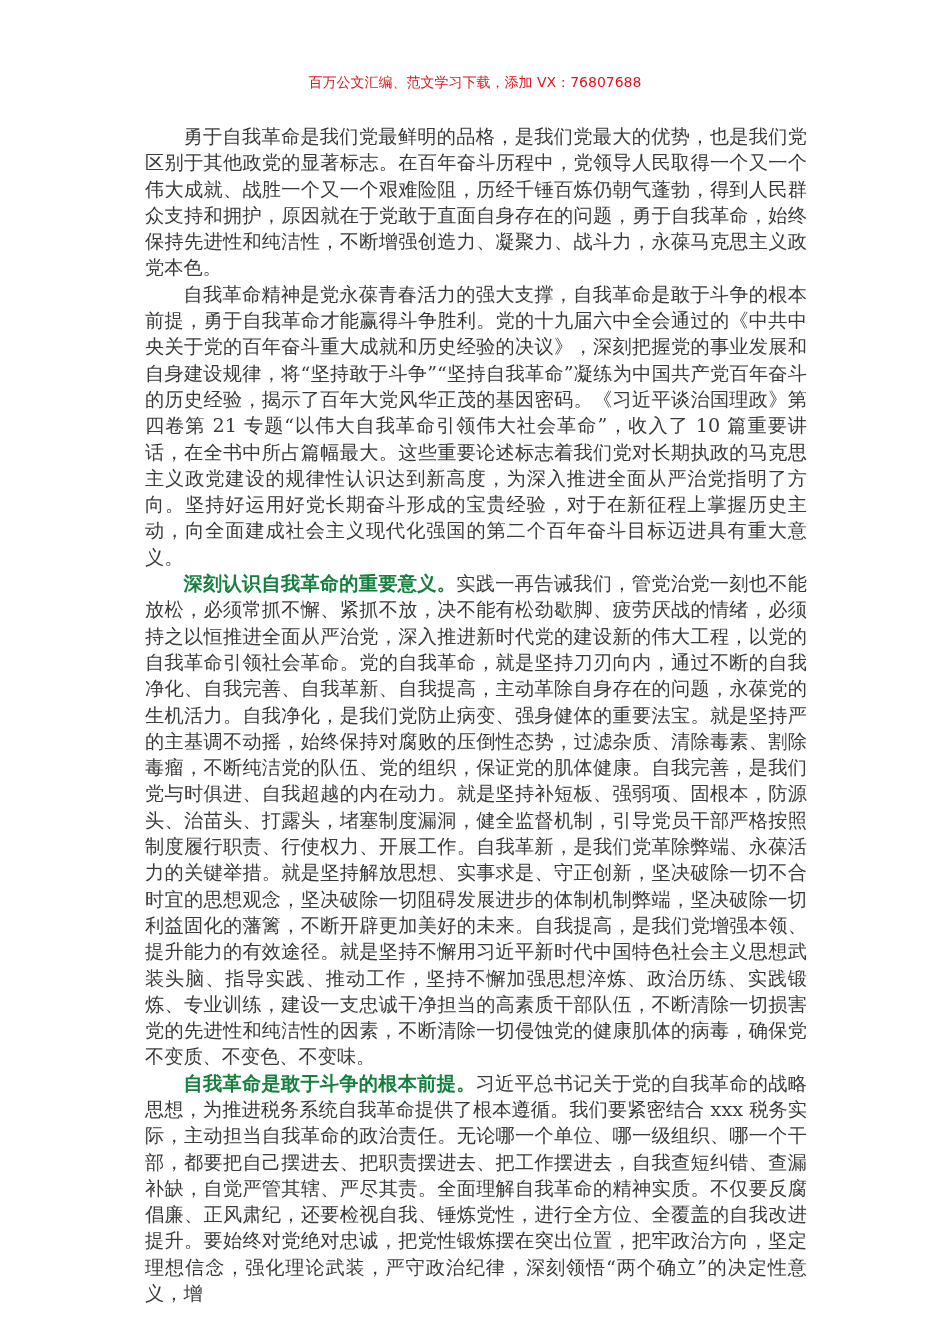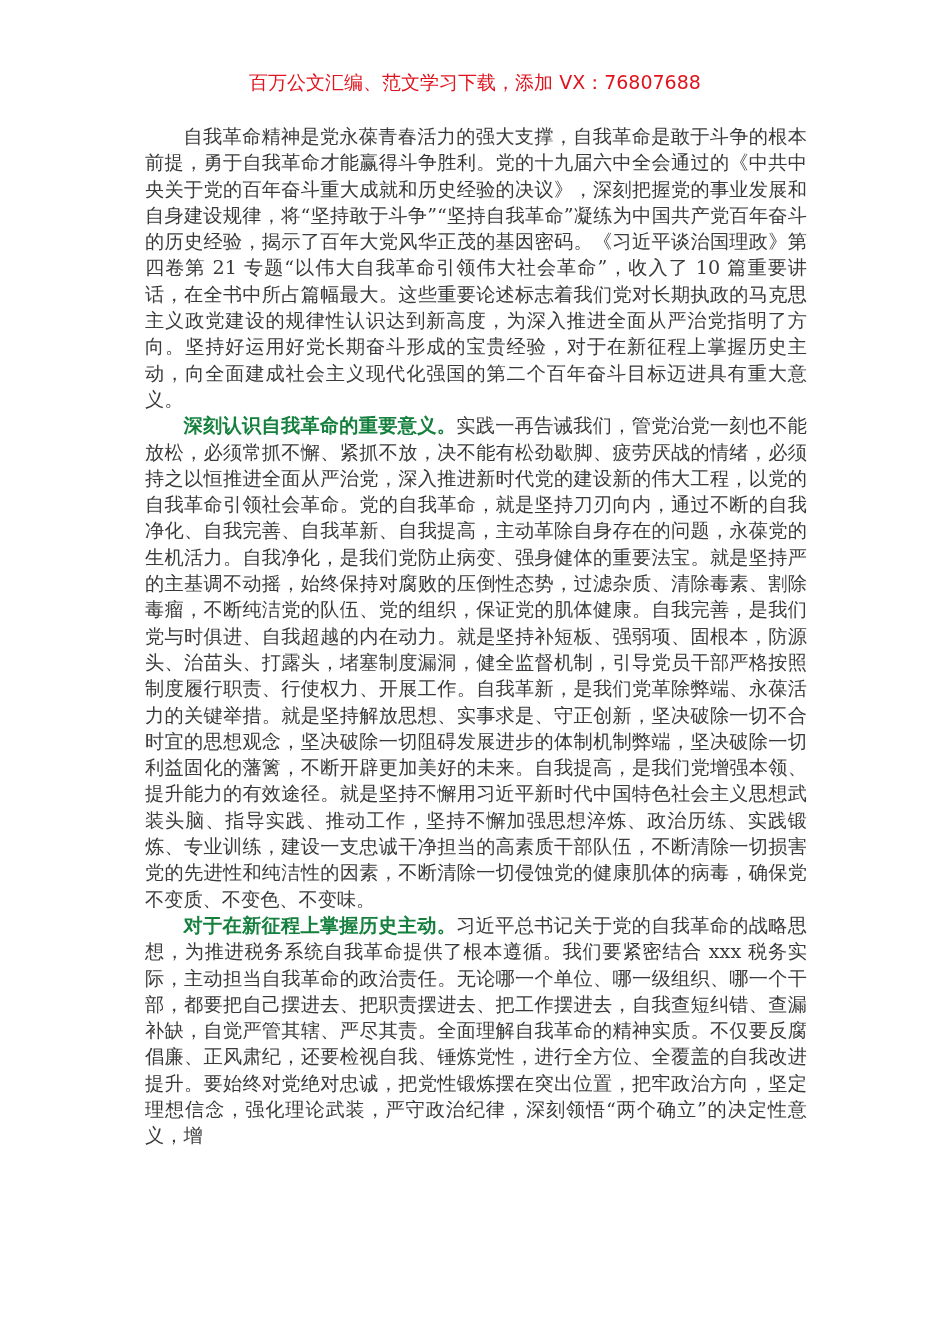--- a/index.html
+++ b/index.html
@@ -1,41 +1,44 @@
 <!DOCTYPE html>
 <html><head>
 <meta charset="utf-8">
 <style>
   html, body { margin: 0; padding: 0; background: #ffffff; }
   body { width: 950px; height: 1344px; position: relative; overflow: hidden; }
   .page { position: absolute; left: 0; top: 0; width: 950px; height: 1344px; background: #fff; }
   .header {
     position: absolute; left: 0; top: 68px; width: 950px; text-align: center;
     color: #e0141e; font-family: "DejaVu Sans", "Liberation Sans", sans-serif;
-    font-size: 19px; letter-spacing: 0px; line-height: 28px;
+    font-size: 14px; letter-spacing: 0px; line-height: 28px;
   }
   .body {
     position: absolute; left: 145px; top: 124px; width: 662px;
     font-family: "DejaVu Serif", "Liberation Serif", serif;
     font-size: 19.2px; line-height: 26.3px; color: #3a3a3a;
     text-align: justify; text-justify: inter-character;
   }
   .body p { margin: 0; text-indent: 2em; }
   .body b { font-family: "DejaVu Sans", "Liberation Sans", sans-serif; font-weight: bold; color: #15803d; }
 </style>
 </head>
 <body>
 
 <div class="page">
   <div class="header">百万公文汇编、范文学习下载，添加 VX：76807688</div>
 
   <div class="body">
     <p>
+      <span>勇于自我革命是我们党最鲜明的品格，是我们党最大的优势，也是我们党区别于其他政党的显著标志。在百年奋斗历程中，党领导人民取得一个又一个伟大成就、战胜一个又一个艰难险阻，历经千锤百炼仍朝气蓬勃，得到人民群众支持和拥护，原因就在于党敢于直面自身存在的问题，勇于自我革命，始终保持先进性和纯洁性，不断增强创造力、凝聚力、战斗力，永葆马克思主义政党本色。</span>
+    </p>
+    <p>
       <span>自我革命精神是党永葆青春活力的强大支撑，自我革命是敢于斗争的根本前提，勇于自我革命才能赢得斗争胜利。党的十九届六中全会通过的《中共中央关于党的百年奋斗重大成就和历史经验的决议》，深刻把握党的事业发展和自身建设规律，将“坚持敢于斗争”“坚持自我革命”凝练为中国共产党百年奋斗的历史经验，揭示了百年大党风华正茂的基因密码。《习近平谈治国理政》第四卷第 21 专题“以伟大自我革命引领伟大社会革命”，收入了 10 篇重要讲话，在全书中所占篇幅最大。这些重要论述标志着我们党对长期执政的马克思主义政党建设的规律性认识达到新高度，为深入推进全面从严治党指明了方向。坚持好运用好党长期奋斗形成的宝贵经验，对于在新征程上掌握历史主动，向全面建成社会主义现代化强国的第二个百年奋斗目标迈进具有重大意义。</span>
     </p>
     <p>
       <b>深刻认识自我革命的重要意义。</b><span>实践一再告诫我们，管党治党一刻也不能放松，必须常抓不懈、紧抓不放，决不能有松劲歇脚、疲劳厌战的情绪，必须持之以恒推进全面从严治党，深入推进新时代党的建设新的伟大工程，以党的自我革命引领社会革命。党的自我革命，就是坚持刀刃向内，通过不断的自我净化、自我完善、自我革新、自我提高，主动革除自身存在的问题，永葆党的生机活力。自我净化，是我们党防止病变、强身健体的重要法宝。就是坚持严的主基调不动摇，始终保持对腐败的压倒性态势，过滤杂质、清除毒素、割除毒瘤，不断纯洁党的队伍、党的组织，保证党的肌体健康。自我完善，是我们党与时俱进、自我超越的内在动力。就是坚持补短板、强弱项、固根本，防源头、治苗头、打露头，堵塞制度漏洞，健全监督机制，引导党员干部严格按照制度履行职责、行使权力、开展工作。自我革新，是我们党革除弊端、永葆活力的关键举措。就是坚持解放思想、实事求是、守正创新，坚决破除一切不合时宜的思想观念，坚决破除一切阻碍发展进步的体制机制弊端，坚决破除一切利益固化的藩篱，不断开辟更加美好的未来。自我提高，是我们党增强本领、提升能力的有效途径。就是坚持不懈用习近平新时代中国特色社会主义思想武装头脑、指导实践、推动工作，坚持不懈加强思想淬炼、政治历练、实践锻炼、专业训练，建设一支忠诚干净担当的高素质干部队伍，不断清除一切损害党的先进性和纯洁性的因素，不断清除一切侵蚀党的健康肌体的病毒，确保党不变质、不变色、不变味。</span>
     </p>
     <p>
-      <b>对于在新征程上掌握历史主动。</b><span>习近平总书记关于党的自我革命的战略思想，为推进税务系统自我革命提供了根本遵循。我们要紧密结合 xxx 税务实际，主动担当自我革命的政治责任。无论哪一个单位、哪一级组织、哪一个干部，都要把自己摆进去、把职责摆进去、把工作摆进去，自我查短纠错、查漏补缺，自觉严管其辖、严尽其责。全面理解自我革命的精神实质。不仅要反腐倡廉、正风肃纪，还要检视自我、锤炼党性，进行全方位、全覆盖的自我改进提升。要始终对党绝对忠诚，把党性锻炼摆在突出位置，把牢政治方向，坚定理想信念，强化理论武装，严守政治纪律，深刻领悟“两个确立”的决定性意义，增</span>
+      <b>自我革命是敢于斗争的根本前提。</b><span>习近平总书记关于党的自我革命的战略思想，为推进税务系统自我革命提供了根本遵循。我们要紧密结合 xxx 税务实际，主动担当自我革命的政治责任。无论哪一个单位、哪一级组织、哪一个干部，都要把自己摆进去、把职责摆进去、把工作摆进去，自我查短纠错、查漏补缺，自觉严管其辖、严尽其责。全面理解自我革命的精神实质。不仅要反腐倡廉、正风肃纪，还要检视自我、锤炼党性，进行全方位、全覆盖的自我改进提升。要始终对党绝对忠诚，把党性锻炼摆在突出位置，把牢政治方向，坚定理想信念，强化理论武装，严守政治纪律，深刻领悟“两个确立”的决定性意义，增</span>
     </p>
   </div>
 </div>
 
 </body></html>

